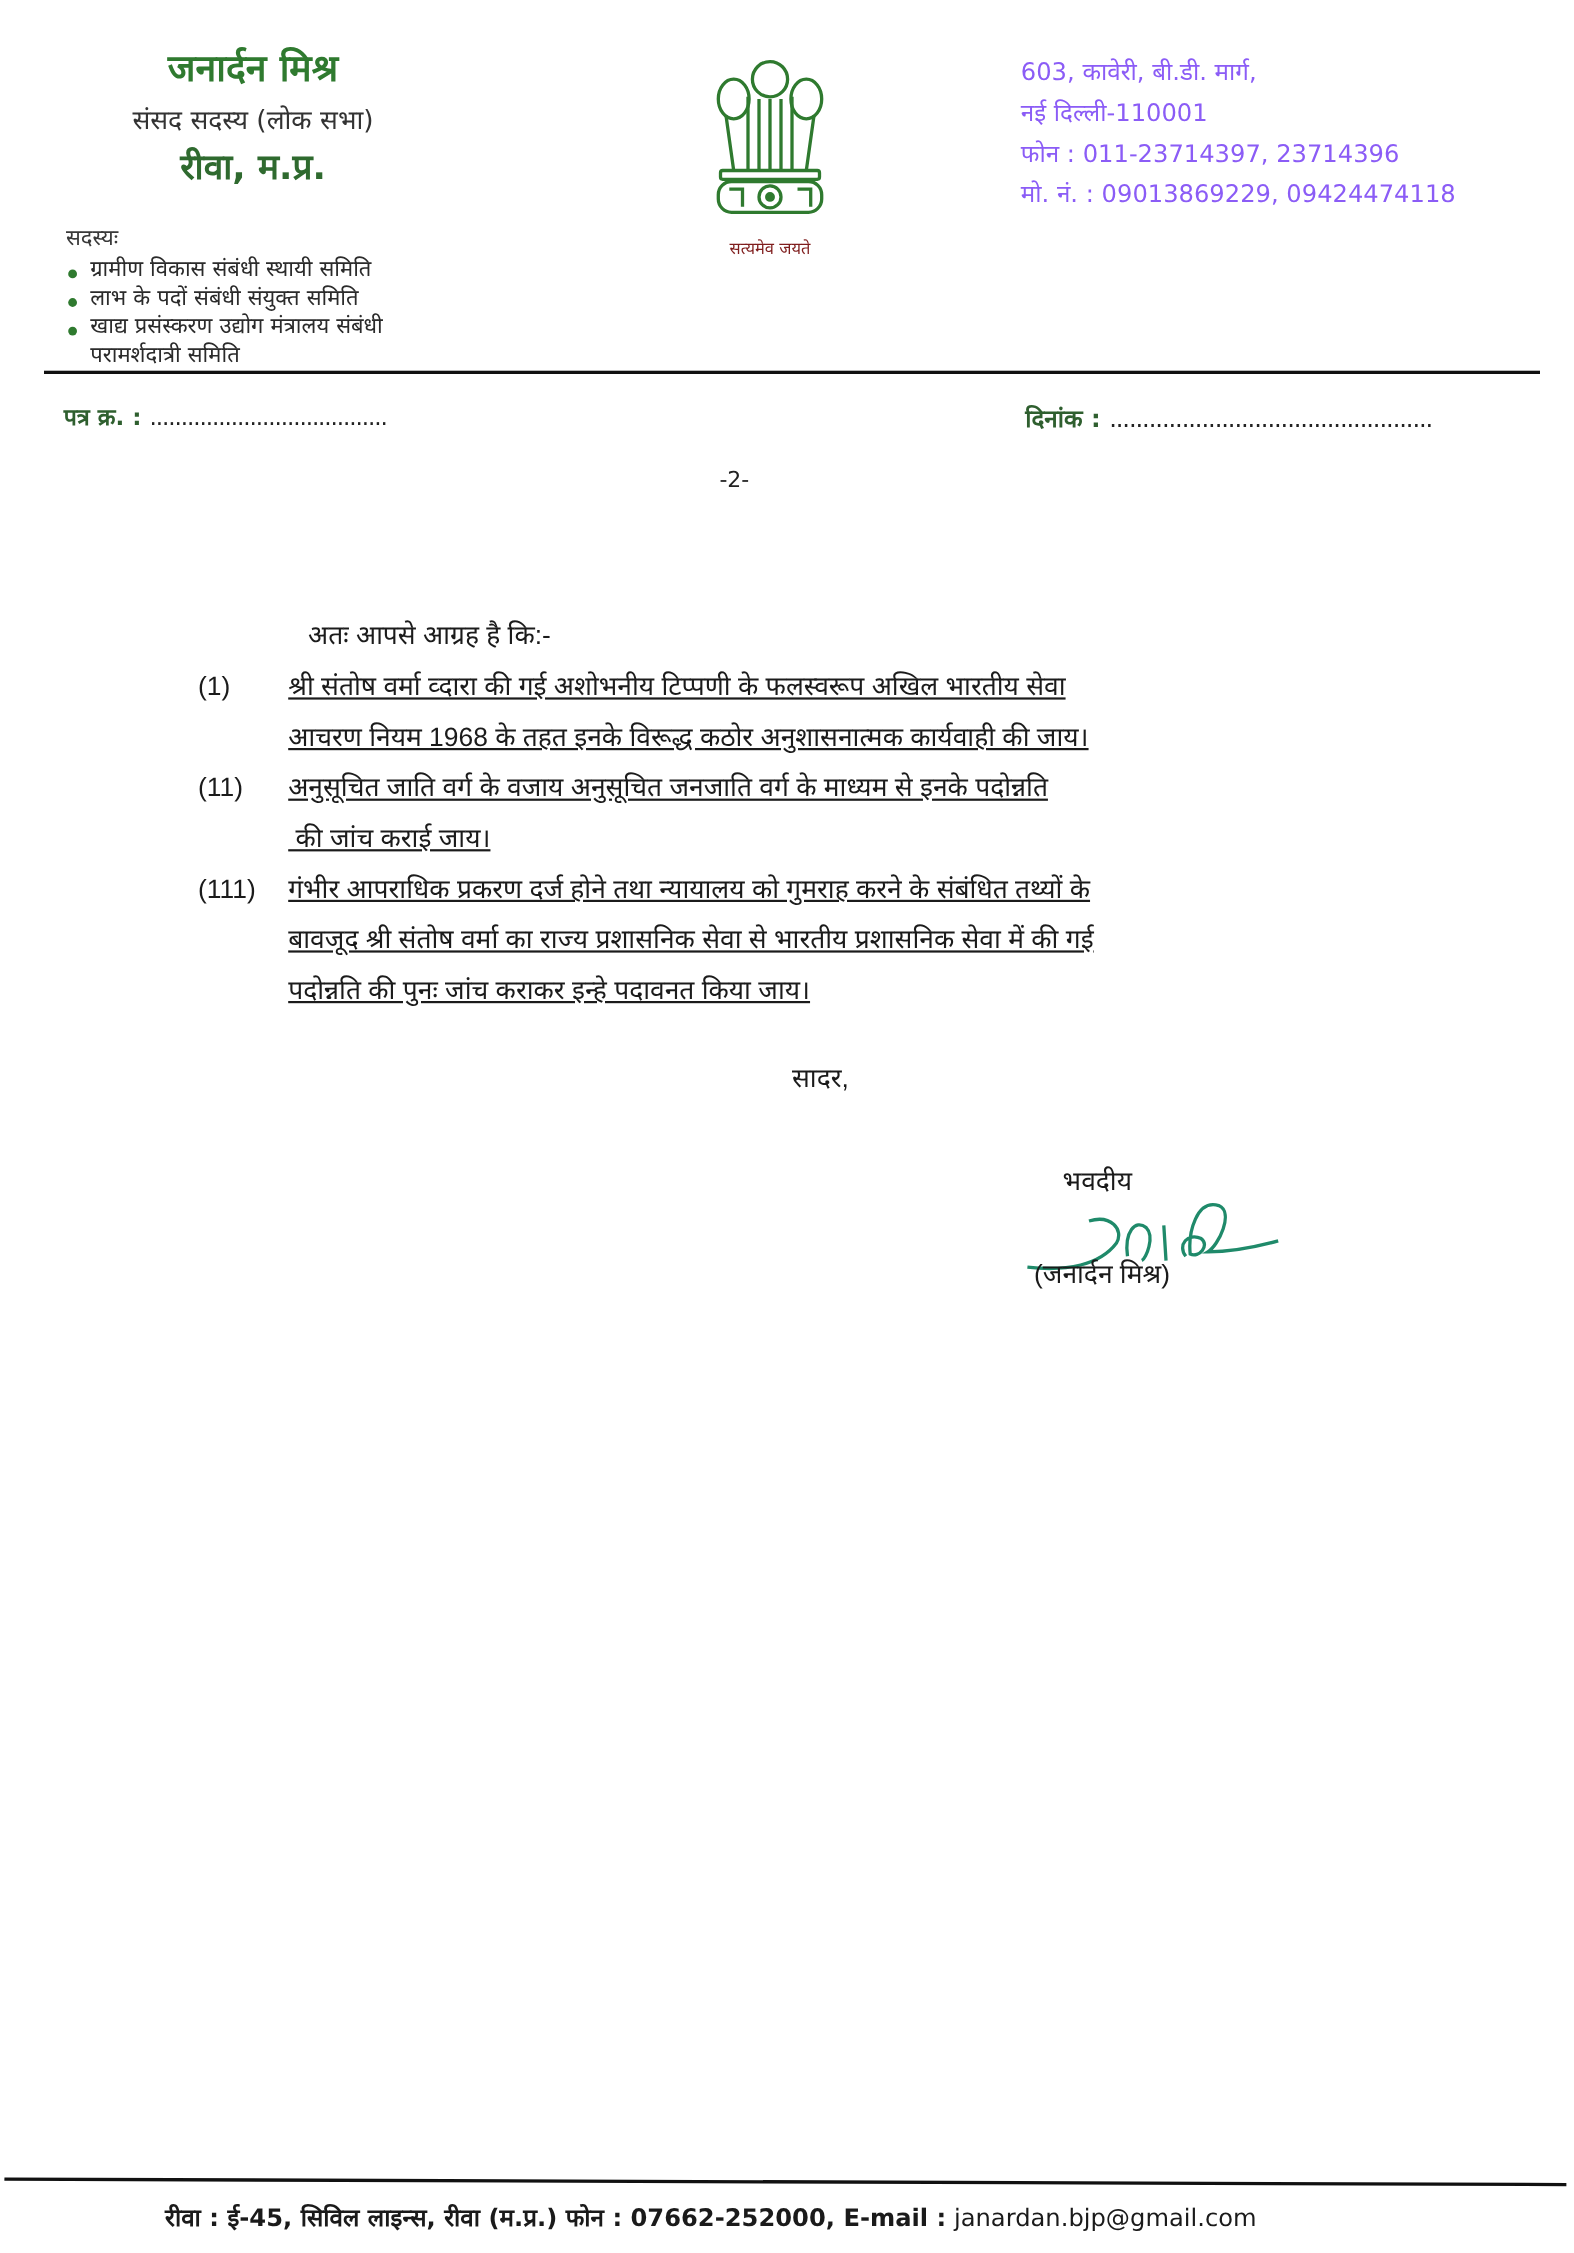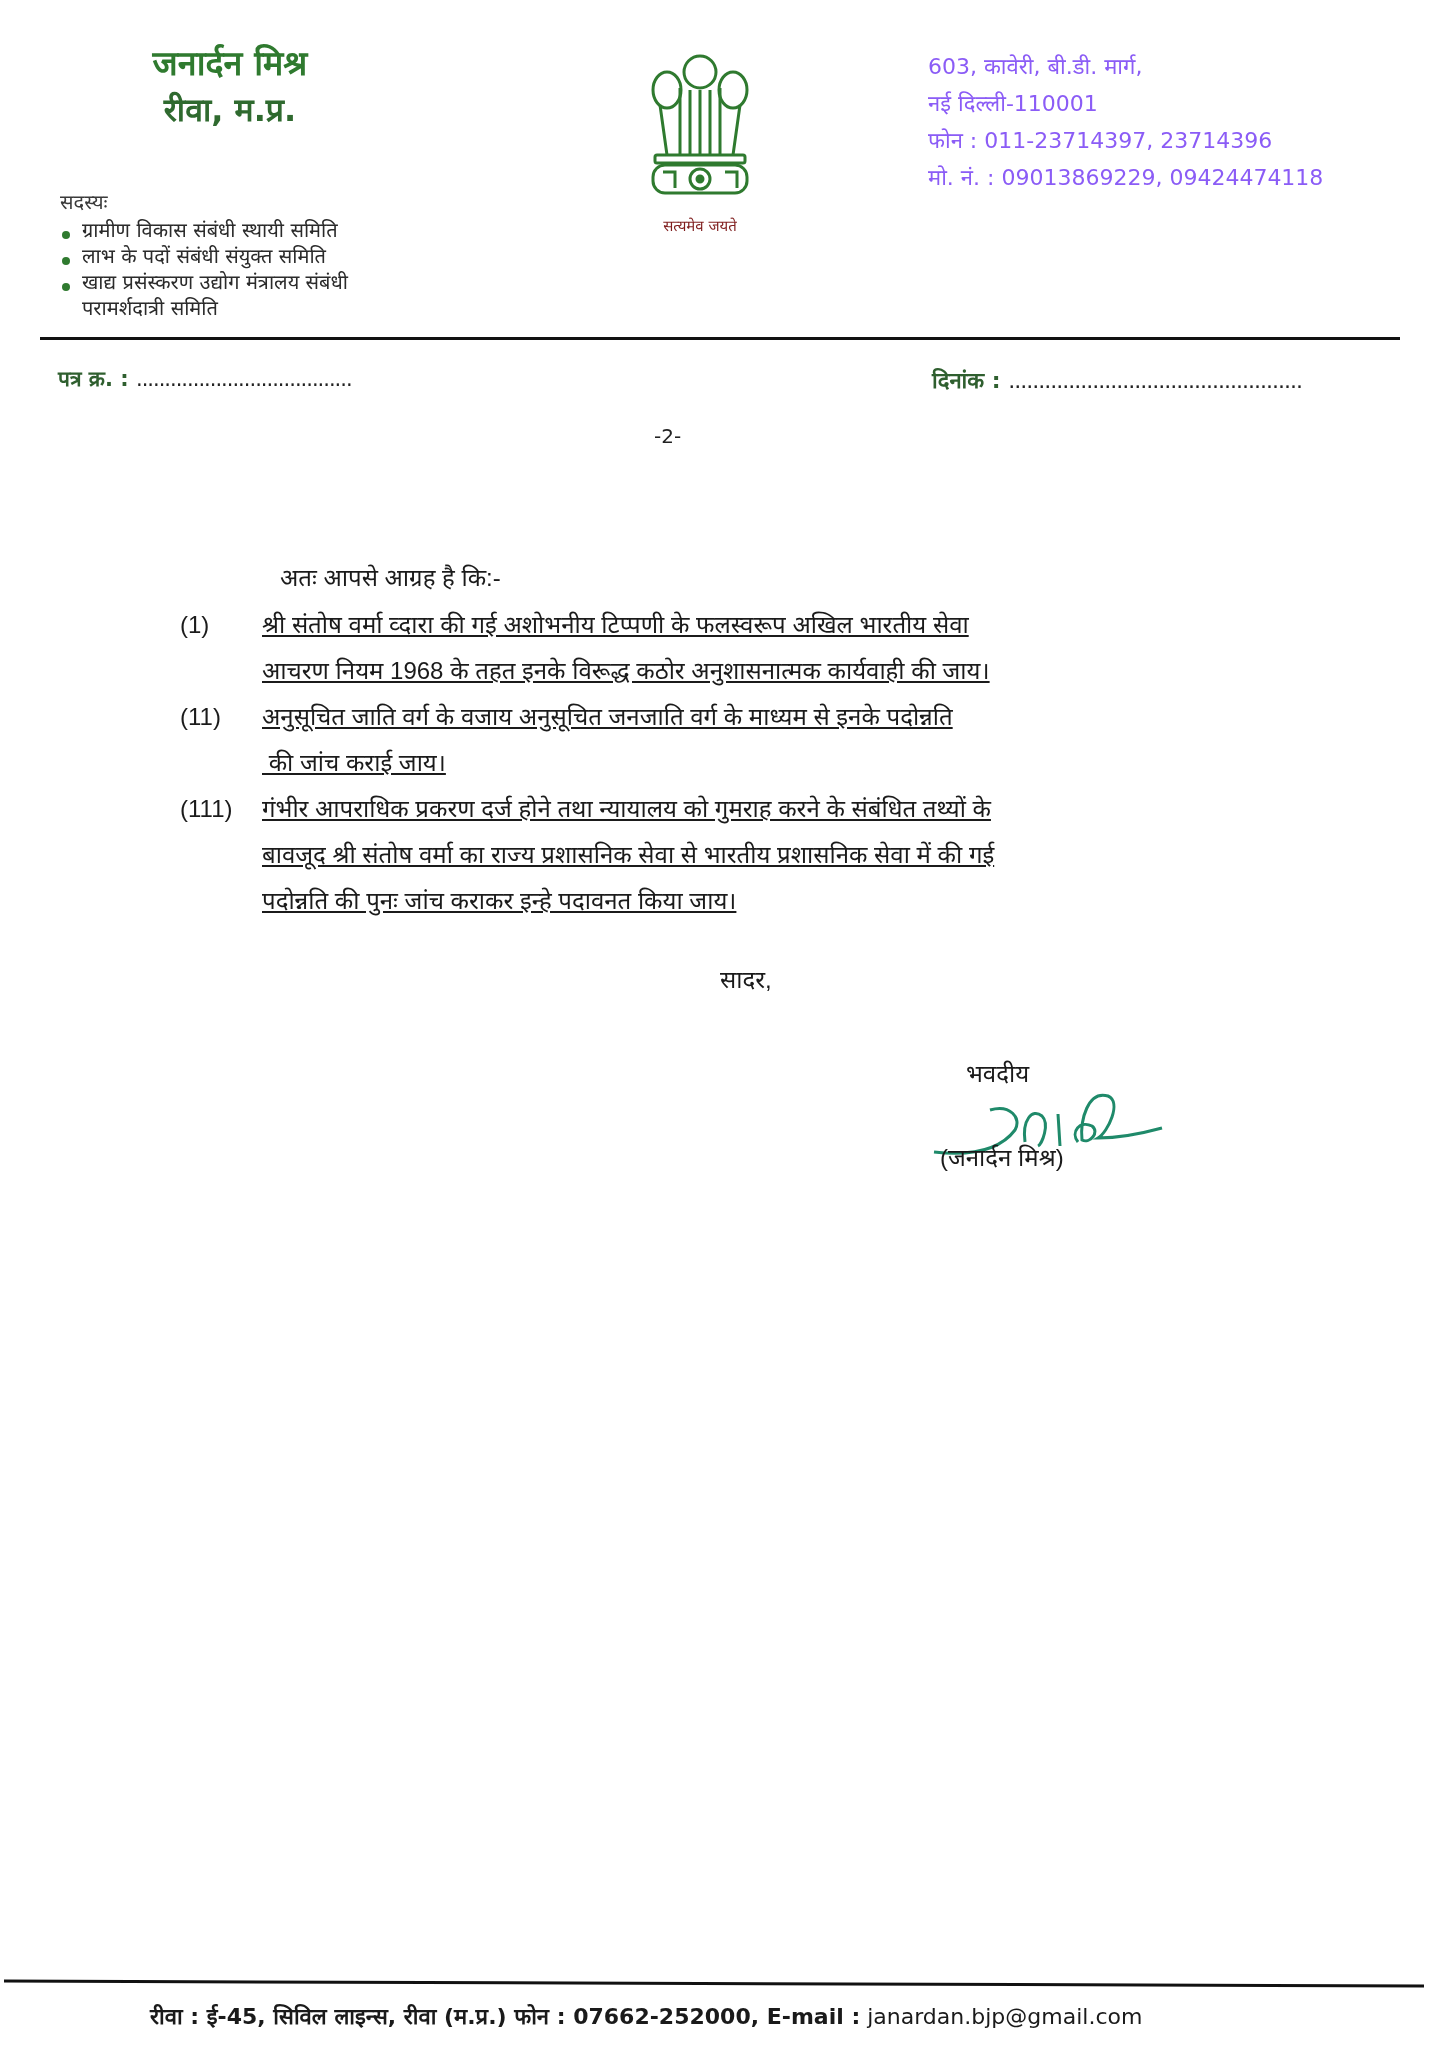--- a/index.html
+++ b/index.html
@@ -5,21 +5,21 @@
   html, body { margin:0; padding:0; background:#ffffff; }
   body { width:1431px; height:2048px; position:relative; overflow:hidden;
          font-family:"DejaVu Sans", "Liberation Sans", sans-serif; color:#1a1a1a; }
   .abs { position:absolute; }
 
   
   .lh-left { left:40px; top:38px; width:380px; text-align:center; color:#2e6b2e; }
   .lh-name { font-size:34px; font-weight:bold; color:#2f7a2f; line-height:50px; }
   .lh-sub { font-size:24px; color:#333; line-height:42px; }
   .lh-place { font-size:32px; font-weight:bold; color:#2f6a2f; line-height:44px; }
-  .members { left:60px; top:188px; width:420px; color:#2b2b2b; }
+  .members { left:60px; top:202px; width:420px; color:#2b2b2b; }
   .members-title { font-size:20px; color:#3a3a3a; margin-bottom:2px; }
   .member-item { font-size:20px; line-height:26px; display:flex; align-items:center; }
   .member-bullet { width:8px; height:8px; border-radius:50%; background:#2f7a2f; margin:9px 12px 0 2px; flex:none; }
   .member-cont { padding-left:22px; }
 
   
   .emblem { left:630px; top:50px; width:140px; text-align:center; }
   .emblem svg { display:block; margin:0 auto; }
   .emblem-motto { font-size:15px; color:#7f1d1d; margin-top:15px; }
 
@@ -49,20 +49,21 @@
   .signame { left:940px; top:1140px; font-size:24px; font-family:"Liberation Sans", sans-serif; }
 
   .footer { left:150px; top:2000px; font-size:22px; font-weight:bold; color:#1a1a1a; white-space:nowrap; }
   .footer .email { font-weight:normal; }
 </style>
 </head>
 <body>
 
 <div class="abs lh-left">
   <div class="lh-name">जनार्दन मिश्र</div>
+  <div class="lh-sub">संसद सदस्य (लोक सभा)</div>
   <div class="lh-place">रीवा, म.प्र.</div>
 </div>
 
 <div class="abs members">
   <div class="members-title">सदस्यः</div>
   <div class="member-item">
     <span class="member-bullet"></span>
     <span>ग्रामीण विकास संबंधी स्थायी समिति</span>
   </div>
   <div class="member-item">

